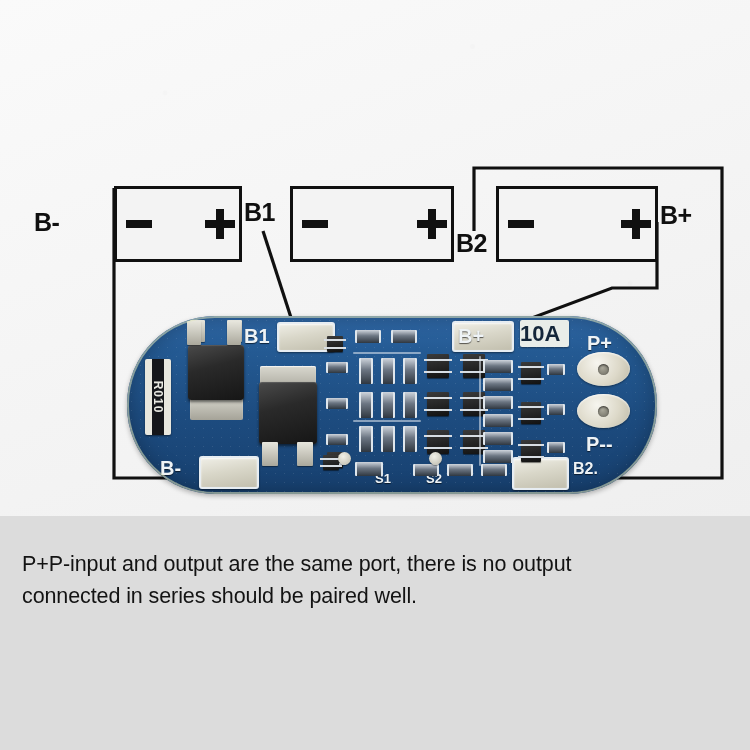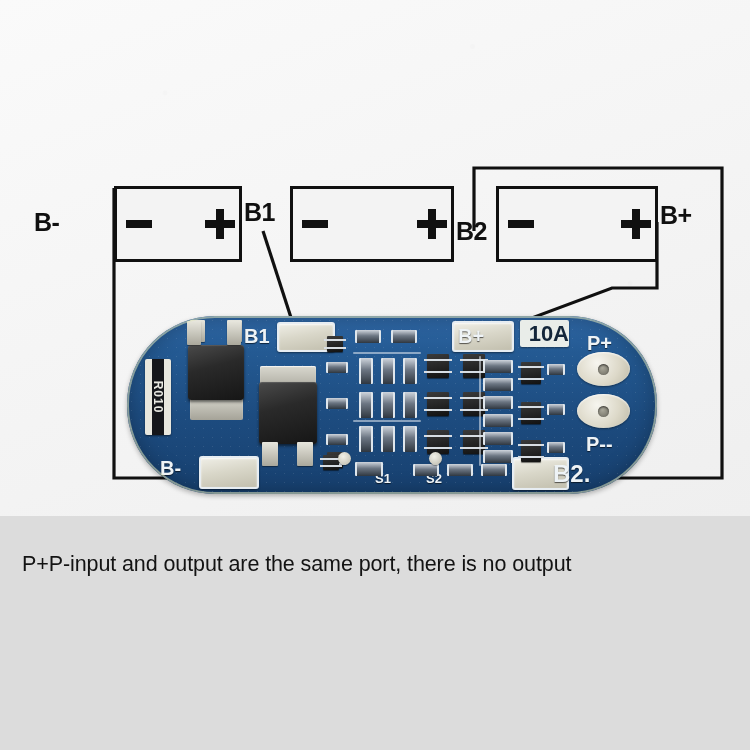--- a/index.html
+++ b/index.html
@@ -99,21 +99,21 @@
     border: 2px solid #e7edf2;
     border-radius: 3px;
     box-shadow: inset 0 1px 2px rgba(255,255,255,.8), 0 1px 2px rgba(0,0,0,.45);
   }
   .pad10a {
     position:absolute;
     background:#e9ede9;
     border-radius:2px;
     color:#14263a;
     font-weight:700;
-    text-align:right;
+    text-align:left;
     box-shadow: 0 1px 2px rgba(0,0,0,.4);
   }
   
   .term {
     position:absolute;
     background: radial-gradient(circle at 38% 32%, #f6f5ef 0%, #ddd9c9 55%, #bdb9a6 100%);
     border-radius: 50%;
     box-shadow: inset 0 1px 2px rgba(255,255,255,.8), 0 1px 2px rgba(0,0,0,.4);
   }
   .term .hole {
@@ -231,37 +231,37 @@
       <i class="sign plus"></i>
     </div>
 
     <div class="cell" style="left:496px; top:186px; width:162px; height:76px;">
       <i class="sign minus"></i>
       <i class="sign plus"></i>
     </div>
 
     <span class="node-label" style="left:34px; top:208px;">B-</span>
     <span class="node-label" style="left:244px; top:198px;">B1</span>
-    <span class="node-label" style="left:456px; top:217px;">B2</span>
+    <span class="node-label" style="left:456px; top:229px;">B2</span>
     <span class="node-label" style="left:660px; top:201px;">B+</span>
 
     <div id="board">
       <div class="bdots"></div>
 
       <div class="pad" style="left:150px; top:6px; width:58px; height:30px;"></div>
       <div class="pad" style="left:325px; top:5px; width:62px; height:31px;"></div>
       <div class="pad" style="left:72px; top:140px; width:60px; height:33px;"></div>
       <div class="pad" style="left:385px; top:141px; width:57px; height:33px;"></div>
 
       <div class="pad10a" style="left:393px; top:4px; width:49px; height:27px; font-size:22px; line-height:27px;">10A</div>
 
       <span class="silk" style="left:117px; top:9px; font-size:20px;">B1</span>
       <span class="silk" style="left:33px; top:141px; font-size:20px;">B-</span>
       <span class="silk" style="left:331px; top:9px; font-size:20px;">B+</span>
-      <span class="silk" style="left:426px; top:144px; font-size:24px;">B2.</span>
+      <span class="silk" style="left:446px; top:144px; font-size:16px;">B2.</span>
       <span class="silk" style="left:460px; top:16px; font-size:20px;">P+</span>
       <span class="silk" style="left:459px; top:117px; font-size:20px;">P--</span>
       <span class="silk" style="left:208px; top:155px; font-size:13px;margin-left:40px;">S1</span>
       <span class="silk" style="left:299px; top:155px; font-size:13px;">S2</span>
 
       <div class="term" style="left:450px; top:36px; width:53px; height:34px;">
         <i class="hole"></i>
       </div>
       <div class="term" style="left:450px; top:78px; width:53px; height:34px;">
         <i class="hole"></i>
@@ -333,15 +333,16 @@
       <div class="tpad" style="left:302px; top:136px; width:13px; height:13px;"></div>
 
       <div class="trace" style="left:226px; top:36px; width:68px; height:2px;"></div>
       <div class="trace" style="left:226px; top:104px; width:68px; height:2px;"></div>
       <div class="trace" style="left:352px; top:40px; width:2px; height:110px;"></div>
     </div>
   </div>
 
   <div id="caption">
     <p>P+P-input and output are the same port, there is no output</p>
+    <p>connected in series should be paired well.</p>
   </div>
 
 </div>
 
 </body></html>

